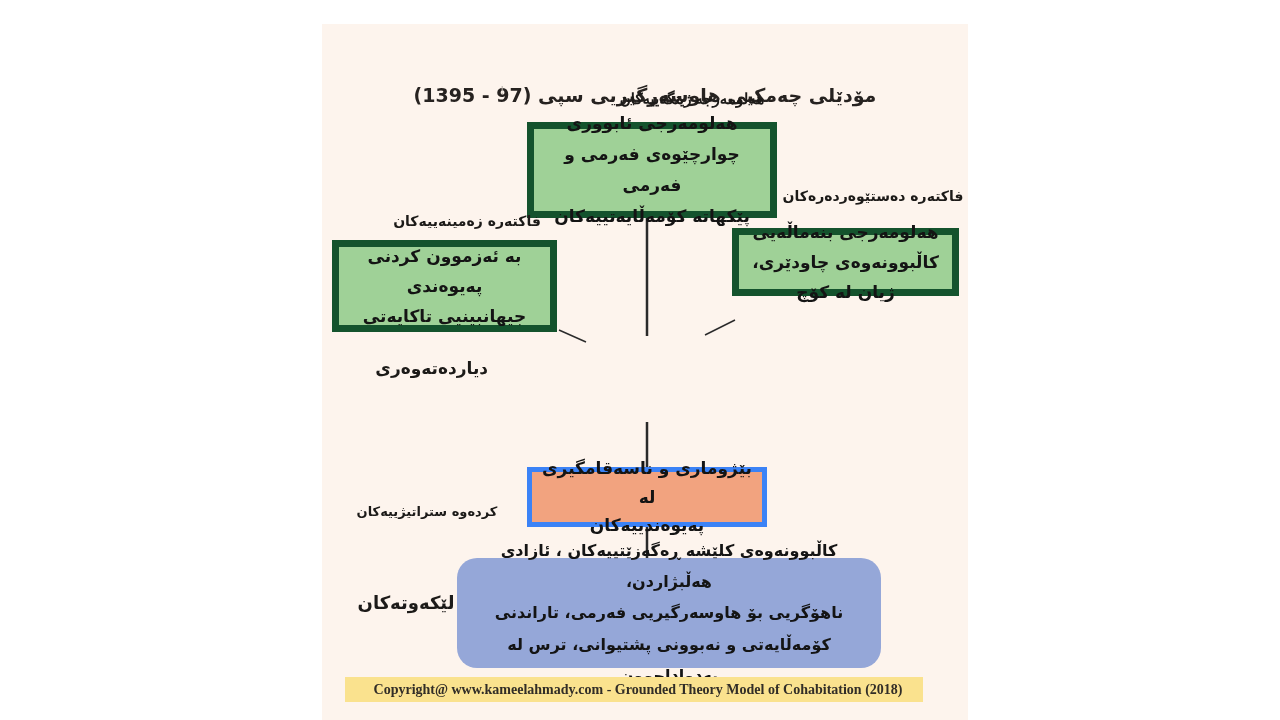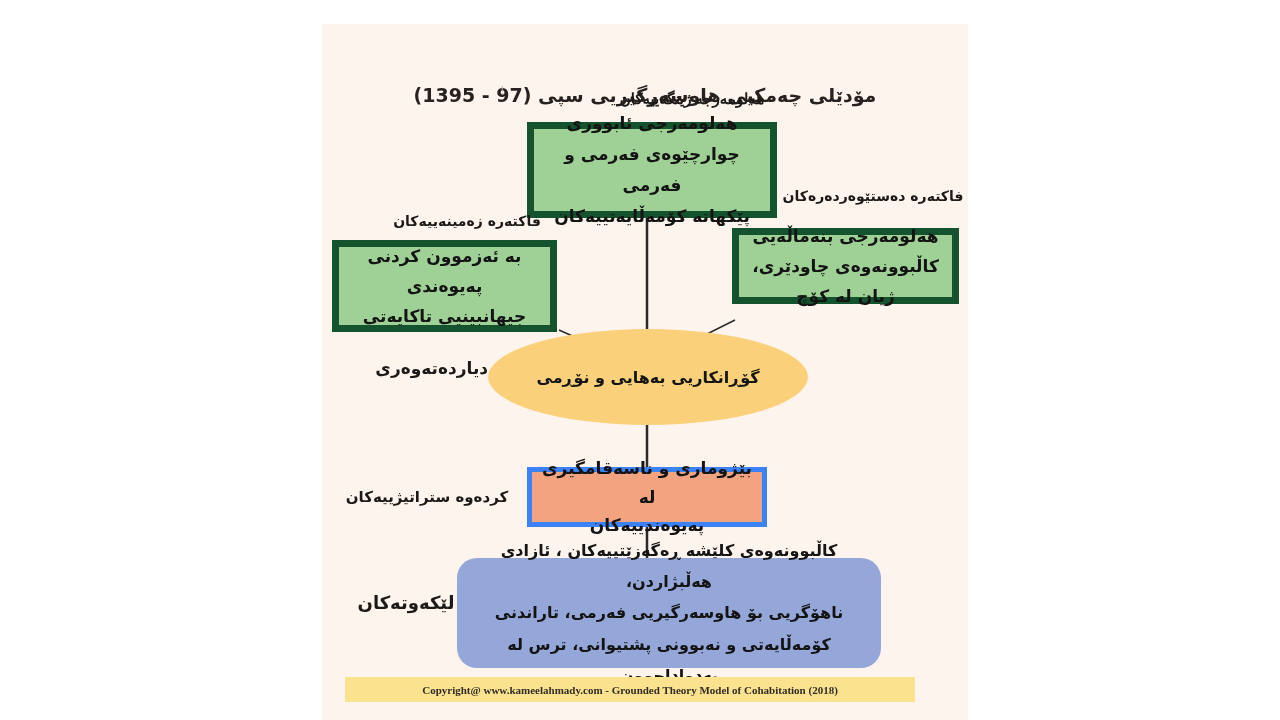--- a/index.html
+++ b/index.html
@@ -46,42 +46,42 @@
     font-weight: bold;
     color: #1c1a18;
     direction: rtl;
     text-align: center;
     z-index: 3;
   }
   .lbl-environmental { left: 262px; top: 66px; width: 216px; font-size: 15px; font-family: Liberation Serif, serif; }
   .lbl-intervening  { left: 460px; top: 164px; width: 182px; font-size: 14px; }
   .lbl-contextual   { left: 60px;  top: 189px; width: 170px; font-size: 14px; }
   .lbl-phenomenon   { left: 36px;  top: 334px; width: 130px; font-size: 17px; text-align: right; }
-  .lbl-strategies   { left: 20px;  top: 464px; width: 170px; font-size: 15px; }
+  .lbl-strategies   { left: 20px;  top: 480px; width: 170px; font-size: 13px; }
   .lbl-consequences { left: 30px;  top: 568px; width: 108px; font-size: 18px; }
 
   .node {
     display: flex;
     align-items: center;
     justify-content: center;
     text-align: center;
     font-weight: bold;
     color: #141414;
     direction: rtl;
     white-space: pre-line;
     z-index: 2;
     box-sizing: border-box;
   }
   .node-green {
     background: #9fd197;
     border: 7px solid #14532d;
   }
   .node-economic { left: 205px; top: 98px;  width: 250px; height: 96px; font-size: 17px; line-height: 1.82; }
   .node-experiential { left: 10px;  top: 216px; width: 225px; height: 92px; font-size: 17px; line-height: 1.78; }
-  .node-family   { left: 410px; top: 204px; width: 227px; height: 76px; font-size: 17px; line-height: 1.78; }
+  .node-family   { left: 410px; top: 204px; width: 227px; height: 68px; font-size: 17px; line-height: 1.78; }
   .node-core {
     left: 166px; top: 305px; width: 320px; height: 96px;
     background: #fbd07a;
     border-radius: 50%;
     font-size: 16px;
   }
   .node-strategies {
     left: 205px; top: 443px; width: 240px; height: 60px;
     background: #f2a37f;
     border: 5px solid #3b82f6;
@@ -95,23 +95,24 @@
     padding: 4px 10px;
   }
   .footer-bar {
     left: 23px; top: 653px; width: 570px; height: 25px;
     background: #fae28e;
     display: flex;
     align-items: center;
     justify-content: center;
     font-family: "Liberation Serif", serif;
     font-weight: bold;
-    font-size: 11px;
+    font-size: 14px;
     color: #312d27;
     z-index: 2;
+    padding-left: 8px;
   }
 </style>
 </head>
 <body>
 
 <div class="page">
 
   <svg class="connectors" viewBox="0 0 646 696" xmlns="http://www.w3.org/2000/svg">
     <line x1="325" y1="194" x2="325" y2="312" stroke="#2a2a2a" stroke-width="2.5"></line>
     <line x1="237" y1="306" x2="264" y2="318" stroke="#2a2a2a" stroke-width="1.4"></line>
@@ -137,21 +138,20 @@
   <div class="abs node node-green node-experiential" dir="rtl">بە ئەزموون کردنی
 پەیوەندی
 جیهانبینیی تاکایەتی</div>
 
   <div class="abs node node-green node-family" dir="rtl">هەلومەرجی بنەماڵەیی
 کاڵبوونەوەی چاودێری،
 ژیان لە کۆچ</div>
 
   <div class="abs lbl lbl-phenomenon" dir="rtl">دیاردەتەوەری</div>
 
-  <div class="abs node node-core" dir="rtl">گۆڕانکاریی بەهایی و نۆڕمی</div>
 
   <div class="abs lbl lbl-strategies" dir="rtl">کردەوە ستراتیژییەکان</div>
 
   <div class="abs node node-strategies" dir="rtl">بێژوماری و ناسەقامگیری لە
 پەیوەندییەکان</div>
 
   <div class="abs lbl lbl-consequences" dir="rtl">لێکەوتەکان</div>
 
   <div class="abs node node-consequences" dir="rtl">کاڵبوونەوەی کلێشە ڕەگەزێتییەکان ، ئازادی هەڵبژاردن،
 ناهۆگریی بۆ هاوسەرگیریی فەرمی، تاراندنی

